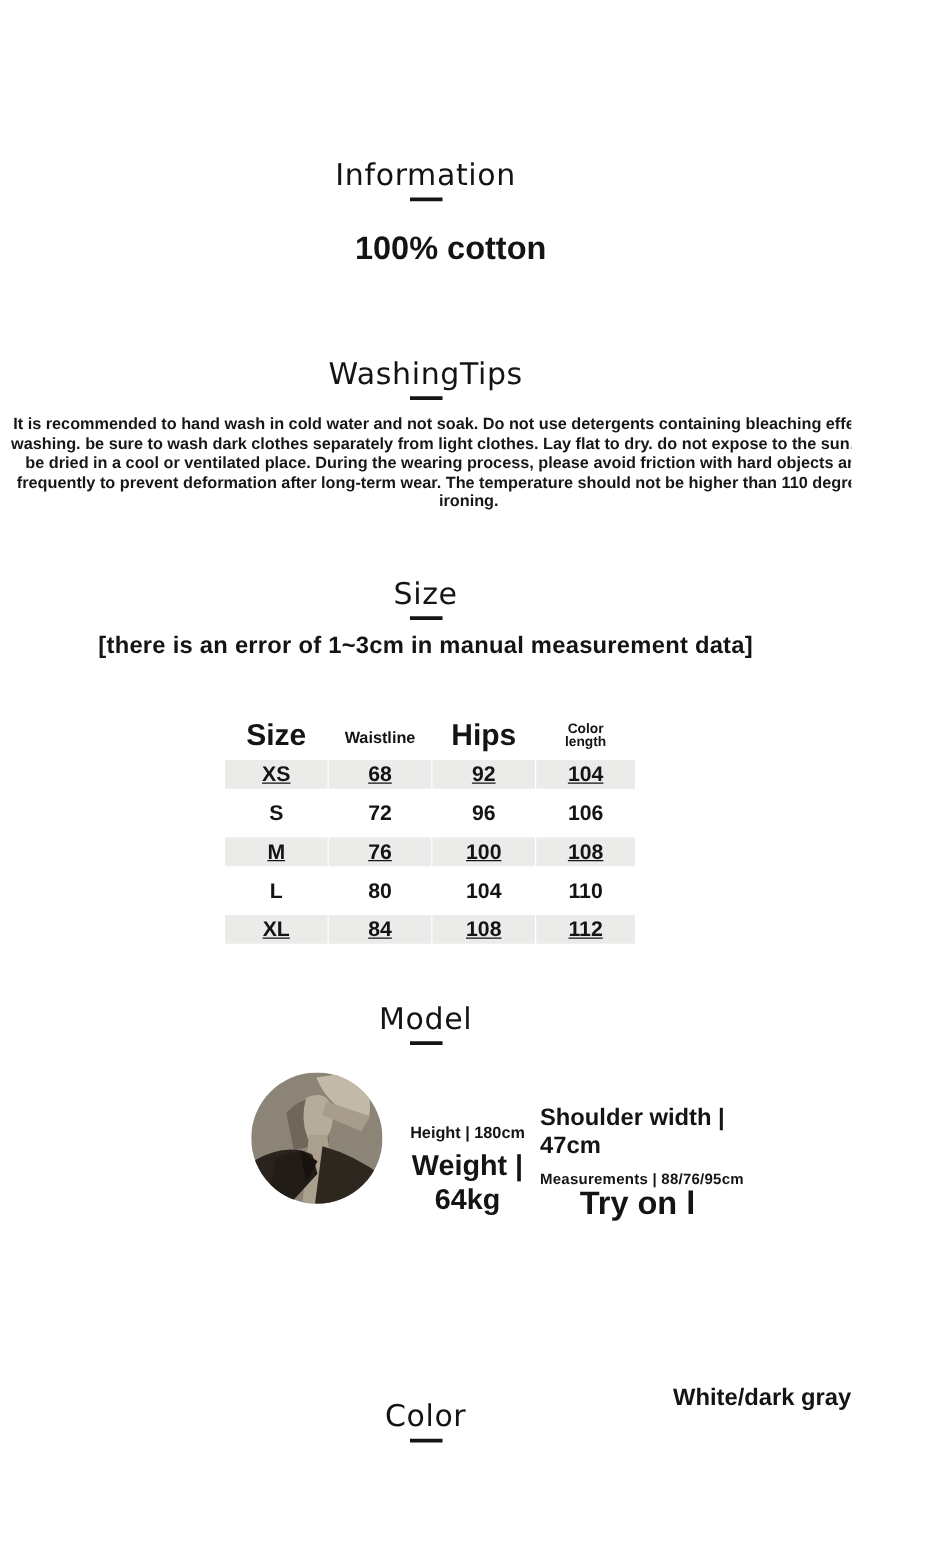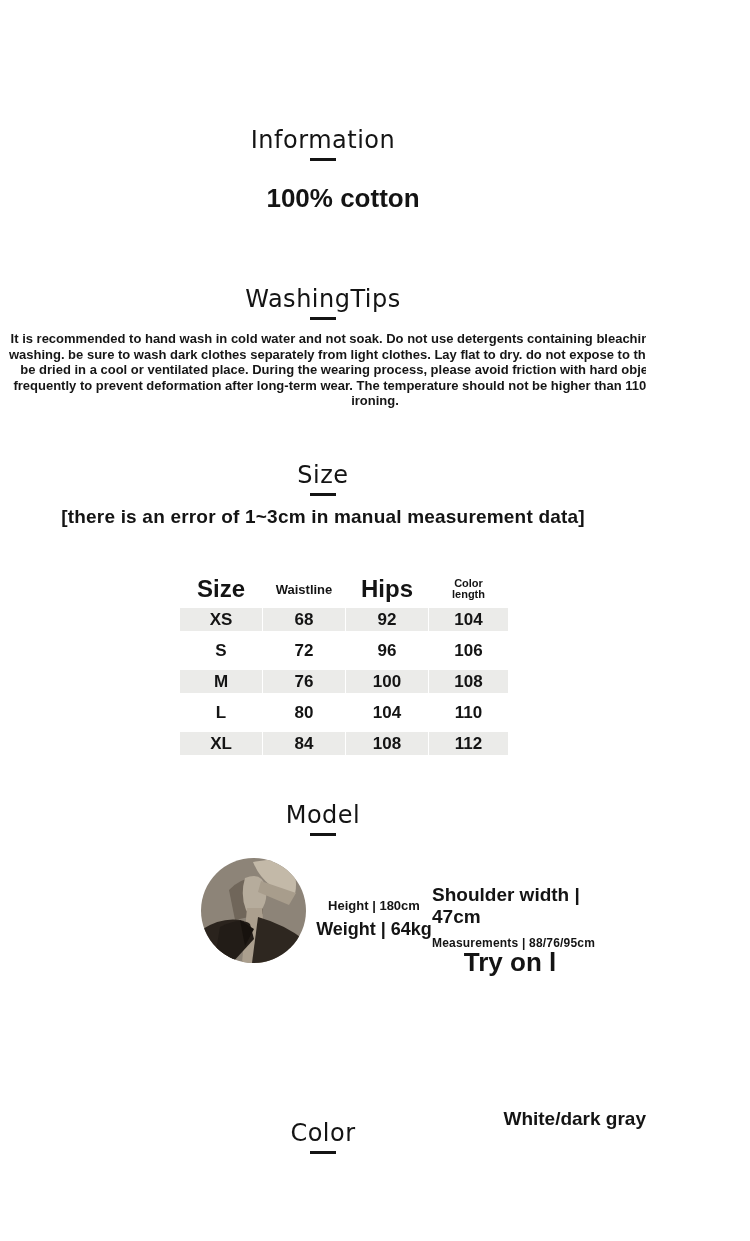--- a/index.html
+++ b/index.html
@@ -4,20 +4,21 @@
 <style>
   html, body { margin: 0; padding: 0; background: #ffffff; }
   .page {
     position: relative;
     width: 646px;
     height: 1241px;
     background: #ffffff;
     color: #141414;
     font-family: "Liberation Sans", sans-serif;
     overflow: hidden;
+    padding-left: 35px;
   }
 
   
   .sec-head {
     position: absolute;
     left: 0; right: 0;
     text-align: center;
   }
   .sec-head .sec-title {
     font-family: "DejaVu Sans", sans-serif;
@@ -75,39 +76,39 @@
   .tbl-header .h-small { font-size: 13px; font-weight: 700; }
   .tbl-header .h-tiny  { font-size: 11px; font-weight: 700; line-height: 11.5px; }
   .tbl-header .h-tiny span { display: inline-block; width: 48px; }
   .tbl-body { display: grid; row-gap: 8px; }
   .tbl-row .cell {
     height: 23px;
     line-height: 23px;
     font-size: 17px;
     font-weight: 700;
   }
-  .tbl-row.shaded .cell { background: #ebebe9; }
+  .tbl-row.shaded .cell { background: #ebebe9; text-decoration: underline; }
 
   
   .model-photo {
     position: absolute;
     left: 201px;
     top: 858px;
     width: 105px;
     height: 105px;
   }
   .stat-left {
     position: absolute;
     left: 316px;
     top: 887px;
     width: 116px;
     text-align: center;
   }
   .stat-left .height { font-size: 13px; font-weight: 700; line-height: 15px; margin-top: 11px; }
-  .stat-left .weight { font-size: 18px; font-weight: 700; margin-top: 6px; }
+  .stat-left .weight { font-size: 23px; font-weight: 700; margin-top: 6px; }
   .stat-right {
     position: absolute;
     left: 432px;
     top: 884px;
     width: 196px;
     text-align: left;
   }
   .stat-right .shoulder { font-size: 19px; font-weight: 700; }
   .stat-right .measurements { font-size: 12px; font-weight: 700; margin-top: 8px; letter-spacing: 0.2px; }
   .try-on {

